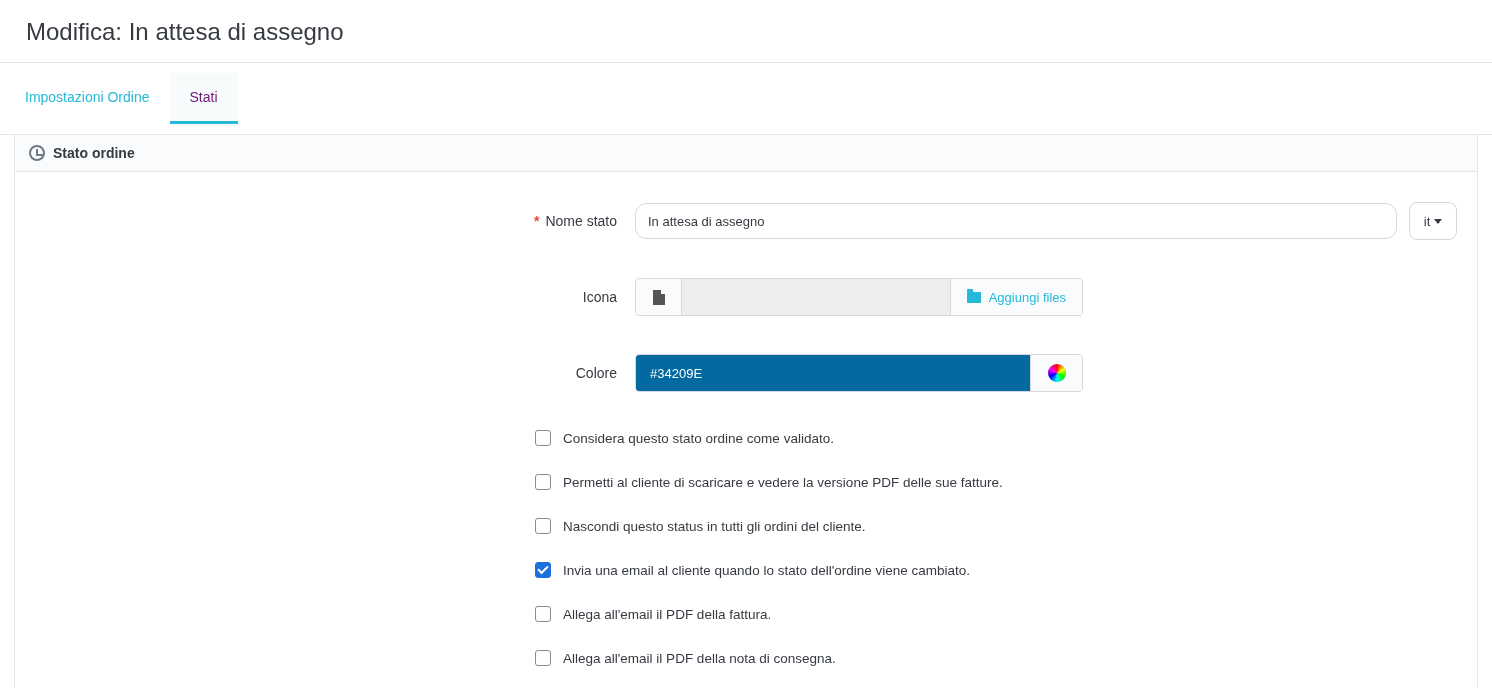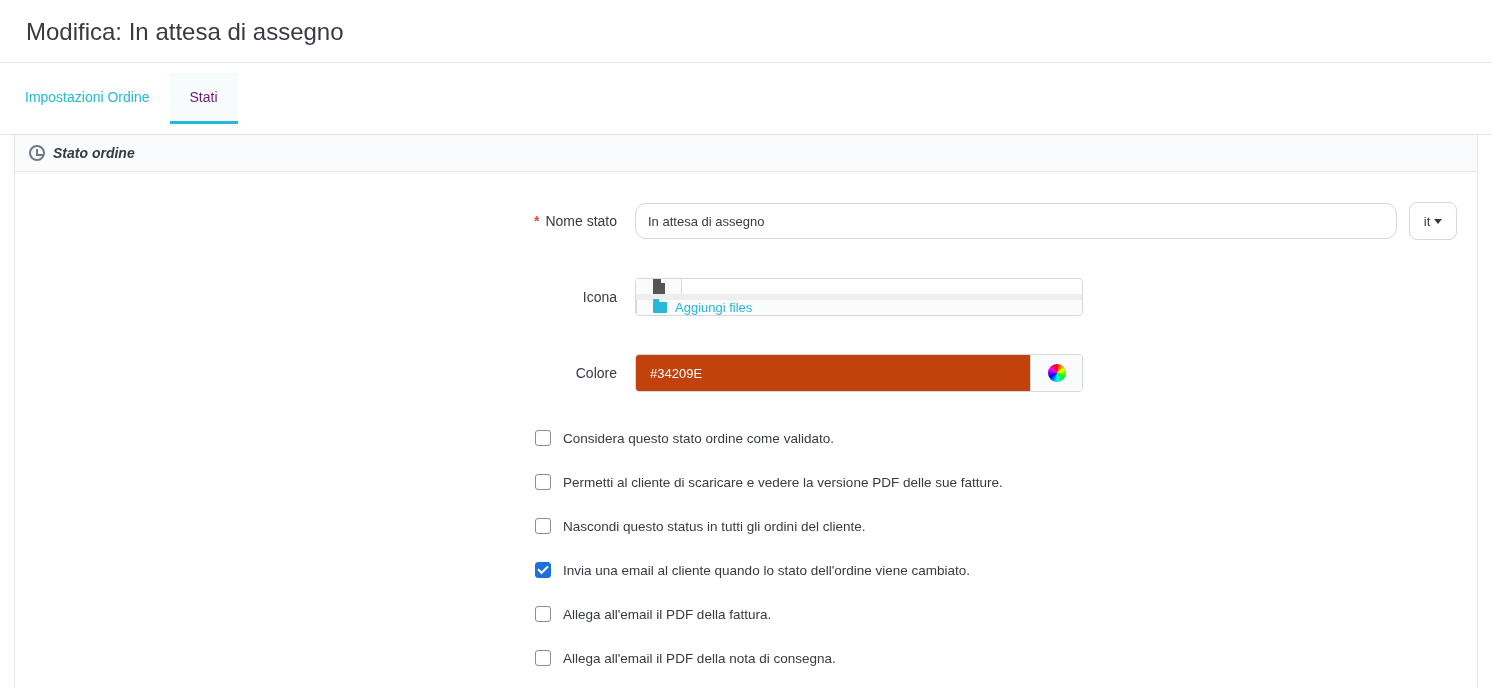--- a/index.html
+++ b/index.html
@@ -41,21 +41,20 @@
     background: #fafbfc;
     border: 1px solid #e5e5e5;
     border-top: none;
     padding: 10px 14px;
     display: flex;
     align-items: center;
     gap: 8px;
     font-weight: 600;
     color: #363a41;
     font-size: 14px;
-    font-style: italic;
   }
   .panel-body {
     border: 1px solid #e5e5e5;
     border-top: none;
     padding: 30px 20px 40px;
   }
   .form-row {
     display: flex;
     align-items: center;
     margin-bottom: 38px;
@@ -104,21 +103,20 @@
     cursor: pointer;
     padding: 0 10px;
   }
   .icon-group {
     display: flex;
     border: 1px solid #d8d8d8;
     border-radius: 4px;
     overflow: hidden;
     height: 38px;
     width: 448px;
-    flex-direction: column;
   }
   .icon-preview {
     width: 46px;
     background: #fafbfc;
     border-right: 1px solid #d8d8d8;
     display: flex;
     align-items: center;
     justify-content: center;
   }
   .icon-file {
@@ -139,21 +137,21 @@
   .color-group {
     display: flex;
     border: 1px solid #d8d8d8;
     border-radius: 4px;
     overflow: hidden;
     height: 38px;
     width: 448px;
   }
   .color-input {
     flex: 1;
-    background: #c2410c;
+    background: #0369a1;
     color: #fff;
     border: none;
     padding: 0 14px;
     font-size: 13px;
     outline: none;
   }
   .color-picker-btn {
     width: 52px;
     background: #fafbfc;
     border-left: 1px solid #d8d8d8;

